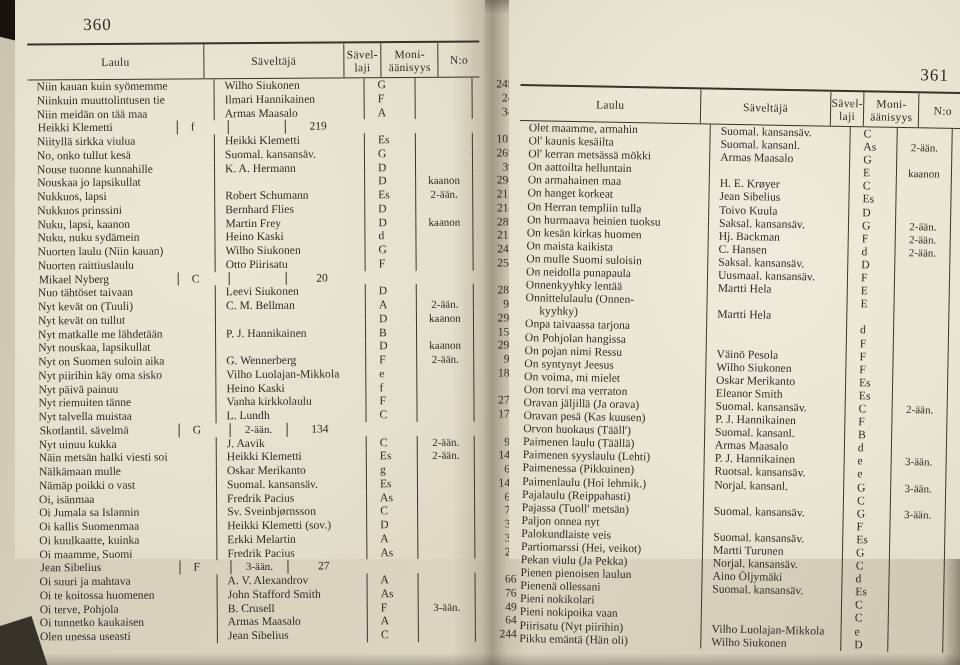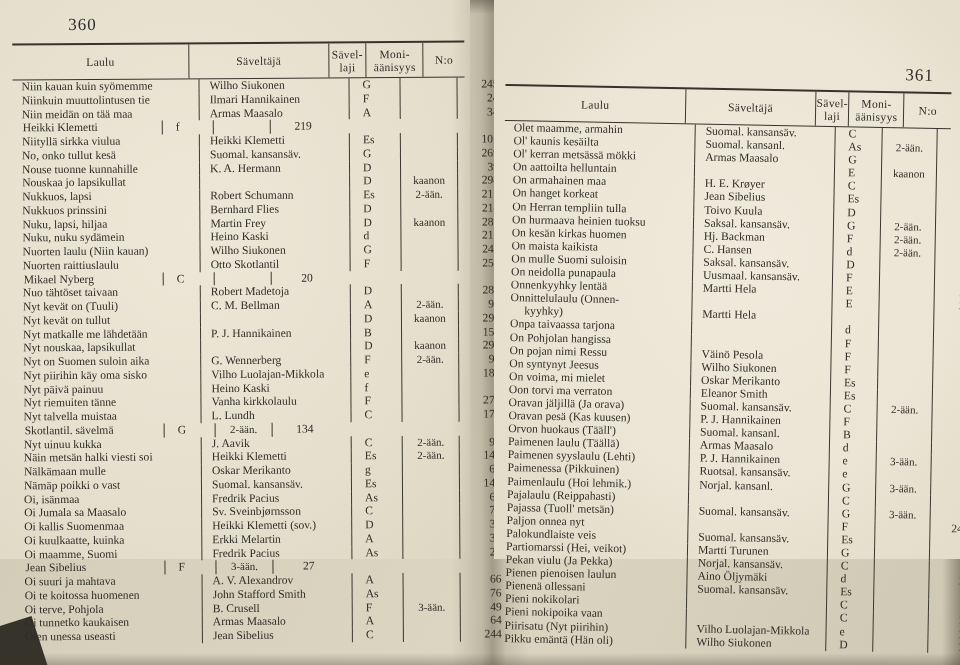--- a/index.html
+++ b/index.html
@@ -10,21 +10,21 @@
     color:#2e2c26;
   }
   .photo-shade{position:absolute;pointer-events:none;}
   #corner-tl{left:-30px;top:-28px;width:110px;height:70px;background:#16130e;transform:rotate(14deg);}
   #corner-bl{left:-26px;bottom:-30px;width:70px;height:70px;background:#1a1712;transform:rotate(-18deg);opacity:.85;}
   #edge-top{left:0;top:0;width:100%;height:14px;background:linear-gradient(to bottom,rgba(25,20,12,.35),transparent);}
   #edge-right{right:0;top:0;width:18px;height:100%;background:linear-gradient(to left,rgba(70,62,46,.45),transparent);}
   #edge-bottom{left:0;bottom:0;width:100%;height:12px;background:linear-gradient(to top,rgba(60,52,38,.30),transparent);}
   #gutter{left:452px;top:0;width:78px;height:100%;
     background:linear-gradient(to right,rgba(72,60,38,0) 0%,rgba(72,60,38,.18) 38%,rgba(55,45,28,.34) 52%,rgba(72,60,38,.12) 70%,rgba(72,60,38,0) 100%);}
-  .page{position:absolute;top:0;height:559px;}
+  .page{position:absolute;top:0;height:559px;margin-left:15px;}
   #page-left{left:0;width:470px;background:radial-gradient(ellipse at 40% 40%,#ece7d6 0%,#e6e1cf 55%,#ddd7c3 100%);}
   #page-right{left:494px;width:466px;background:radial-gradient(ellipse at 55% 45%,#efeadb 0%,#eae5d4 55%,#e0dac7 100%);}
   .page-inner{position:absolute;}
   #page-left .page-inner{left:14px;top:10px;width:452px;transform:rotate(-0.35deg);}
   #page-right .page-inner{left:12px;top:58px;width:446px;transform:rotate(1.05deg);transform-origin:0 0;}
   .pageno{font-size:17px;letter-spacing:1px;}
   #page-left .pageno{margin:4px 0 8px 56px;}
   #page-right .pageno{text-align:right;margin:0 18px 6px 0;}
   .songtable{width:100%;border-top:2px solid #35332c;}
   .thead{display:flex;border-bottom:1.6px solid #35332c;align-items:stretch;}
@@ -149,21 +149,21 @@
             <div class="cell c-no w4">216</div>
           </div>
           <div class="row">
             <div class="cell c-song w0 vline">Nukkuos prinssini</div>
             <div class="cell c-comp w1 vline">Bernhard Flies</div>
             <div class="cell c-key w2 vline">D</div>
             <div class="cell c-moni w3 vline moni-small"></div>
             <div class="cell c-no w4">214</div>
           </div>
           <div class="row">
-            <div class="cell c-song w0 vline">Nuku, lapsi, hiljaa</div>
+            <div class="cell c-song w0 vline">Nuku, lapsi, kaanon</div>
             <div class="cell c-comp w1 vline">Martin Frey</div>
             <div class="cell c-key w2 vline">D</div>
             <div class="cell c-moni w3 vline moni-small">kaanon</div>
             <div class="cell c-no w4">289</div>
           </div>
           <div class="row">
             <div class="cell c-song w0 vline">Nuku, nuku sydämein</div>
             <div class="cell c-comp w1 vline">Heino Kaski</div>
             <div class="cell c-key w2 vline">d</div>
             <div class="cell c-moni w3 vline moni-small"></div>
@@ -171,34 +171,34 @@
           </div>
           <div class="row">
             <div class="cell c-song w0 vline">Nuorten laulu (Niin kauan)</div>
             <div class="cell c-comp w1 vline">Wilho Siukonen</div>
             <div class="cell c-key w2 vline">G</div>
             <div class="cell c-moni w3 vline moni-small"></div>
             <div class="cell c-no w4">245</div>
           </div>
           <div class="row">
             <div class="cell c-song w0 vline">Nuorten raittiuslaulu</div>
-            <div class="cell c-comp w1 vline">Otto Skotlantil</div>
+            <div class="cell c-comp w1 vline">Otto Piirisatu</div>
             <div class="cell c-key w2 vline">F</div>
             <div class="cell c-moni w3 vline moni-small"></div>
             <div class="cell c-no w4">250</div>
           </div>
           <div class="row">
             <div class="cell c-comp w1 vline">Mikael Nyberg</div>
             <div class="cell c-key w2 vline">C</div>
             <div class="cell c-moni w3 vline moni-small"></div>
             <div class="cell c-no w4">20</div>
           </div>
           <div class="row">
             <div class="cell c-song w0 vline">Nuo tähtöset taivaan</div>
-            <div class="cell c-comp w1 vline">Robert Madetoja</div>
+            <div class="cell c-comp w1 vline">Leevi Siukonen</div>
             <div class="cell c-key w2 vline">D</div>
             <div class="cell c-moni w3 vline moni-small"></div>
             <div class="cell c-no w4">282</div>
           </div>
           <div class="row">
             <div class="cell c-song w0 vline">Nyt kevät on (Tuuli)</div>
             <div class="cell c-comp w1 vline">C. M. Bellman</div>
             <div class="cell c-key w2 vline">A</div>
             <div class="cell c-moni w3 vline moni-small">2-ään.</div>
             <div class="cell c-no w4">90</div>
@@ -294,21 +294,21 @@
             <div class="cell c-no w4">142</div>
           </div>
           <div class="row">
             <div class="cell c-song w0 vline">Oi, isänmaa</div>
             <div class="cell c-comp w1 vline">Fredrik Pacius</div>
             <div class="cell c-key w2 vline">As</div>
             <div class="cell c-moni w3 vline moni-small"></div>
             <div class="cell c-no w4">67</div>
           </div>
           <div class="row">
-            <div class="cell c-song w0 vline">Oi Jumala sa Maasalo</div>
+            <div class="cell c-song w0 vline">Oi Jumala sa Islannin</div>
             <div class="cell c-comp w1 vline">Sv. Sveinbjørnsson</div>
             <div class="cell c-key w2 vline">C</div>
             <div class="cell c-moni w3 vline moni-small"></div>
             <div class="cell c-no w4">72</div>
           </div>
           <div class="row">
             <div class="cell c-song w0 vline">Oi kallis Suomenmaa</div>
             <div class="cell c-comp w1 vline">Heikki Klemetti (sov.)</div>
             <div class="cell c-key w2 vline">D</div>
             <div class="cell c-moni w3 vline moni-small"></div>

